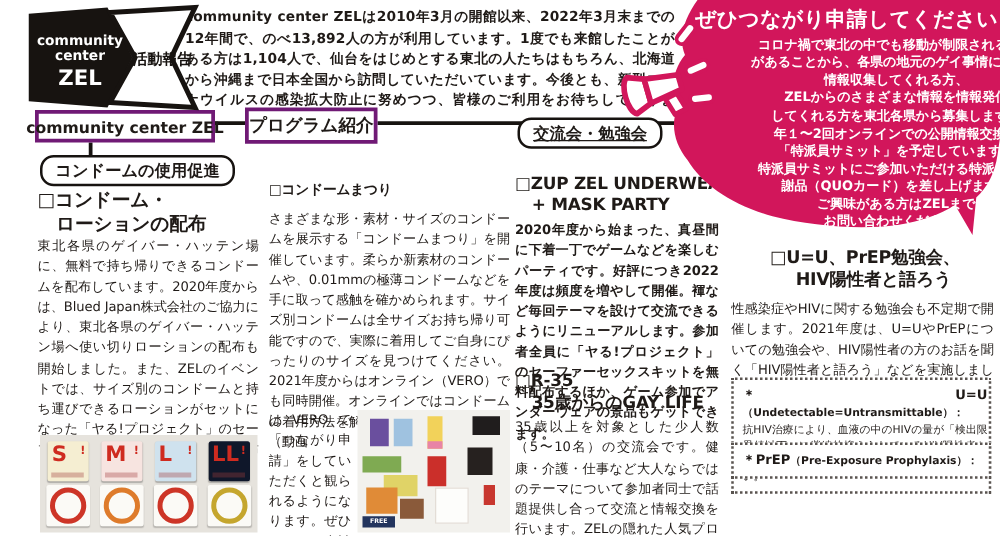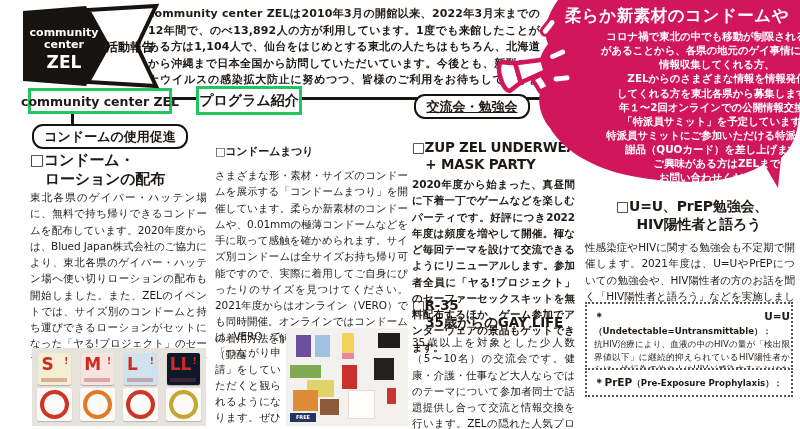--- a/index.html
+++ b/index.html
@@ -13,21 +13,21 @@
   
   .intro{
     left:148px;top:6px;width:392px;
     font-size:11px;line-height:1.5;font-weight:600;
     text-align:justify;letter-spacing:.1px;
   }
   
   .trunk{left:164px;top:97px;width:378px;height:3px;background:#171310;z-index:1;}
   .vline{width:3px;background:#171310;z-index:1;}
   .fbox{
-    background:#fff;border:3px solid #22c55e;z-index:2;
+    background:#fff;border:3px solid #701a75;z-index:2;
     display:flex;align-items:center;justify-content:center;
     font-weight:bold;white-space:nowrap;
   }
   .rbox{
     background:#fff;border:2px solid #171310;border-radius:11px;z-index:2;
     display:flex;align-items:center;justify-content:center;
     font-weight:bold;font-size:13px;white-space:nowrap;
   }
   
   .sec-h{font-weight:bold;white-space:pre-line;line-height:1.25;letter-spacing:-0.2px;}
@@ -82,21 +82,21 @@
     <path d="M6,6 C-1,9 -1,33 6,36 L19,31 L19,11 Z" stroke-width="4.5"></path>
     <path d="M19,11 L46,15 L46,27 L19,31 Z" stroke-width="4.5"></path>
     <path d="M31,31 L35,45 L45,43 L41,29 Z" stroke-width="4"></path>
   </g>
   <g fill="#ffffff" stroke="#d2165b" stroke-width="3">
     <rect x="-9" y="-3.5" width="19" height="8" rx="4" transform="translate(70,27) rotate(-52)"></rect>
     <rect x="-9" y="-3.5" width="19" height="8" rx="4" transform="translate(79,54) rotate(-24)"></rect>
     <rect x="-9" y="-3.5" width="19" height="8" rx="4" transform="translate(83,78) rotate(-6)"></rect>
   </g>
 </svg>
-<div class="abs bubble-title">柔らか新素材のコンドームや</div>
+<div class="abs bubble-title">ぜひつながり申請してください</div>
 <div class="abs bubble-body">コロナ禍で東北の中でも移動が制限されること
 があることから、各県の地元のゲイ事情について
 情報収集してくれる方、
 ZELからのさまざまな情報を情報発信
 してくれる方を東北各県から募集します。
 年１〜2回オンラインでの公開情報交換会
 「特派員サミット」を予定しています。
 特派員サミットにご参加いただける特派員には
 謝品（QUOカード）を差し上げます。
 ご興味がある方はZELまで
@@ -188,15 +188,15 @@
 <div class="abs sec-b" style="left:412px;top:334px;width:163px;">35歳以上を対象とした少人数（5〜10名）の交流会です。健康・介護・仕事など大人ならではのテーマについて参加者同士で話題提供し合って交流と情報交換を行います。ZELの隠れた人気プログラムで、通算30回以上開催しています。</div>
 
 <div class="abs sec-h" style="left:590px;top:198px;width:204px;font-size:14px;text-align:center;">□U=U、PrEP勉強会、
 　HIV陽性者と語ろう</div>
 <div class="abs sec-b" style="left:585px;top:239px;width:210px;">性感染症やHIVに関する勉強会も不定期で開催します。2021年度は、U=UやPrEPについての勉強会や、HIV陽性者の方のお話を聞く「HIV陽性者と語ろう」などを実施しました。</div>
 
 <div class="abs note" style="left:585px;top:302px;width:196px;">
   <span class="term">＊U=U</span><span class="en">（Undetectable=Untransmittable）：</span><br>
   <span>抗HIV治療により、血液の中のHIVの量が「検出限界値以下」に継続的抑えられているHIV陽性者からは、性行為で他の人にHIVが感染することはない。</span>
 </div>
-<div class="abs note" style="left:585px;top:368px;width:196px;">
+<div class="abs note" style="left:585px;top:354px;width:196px;">
   <span class="term">＊PrEP</span><span class="en">（Pre-Exposure Prophylaxis）：</span><br>
 </div>
 
 </body></html>

